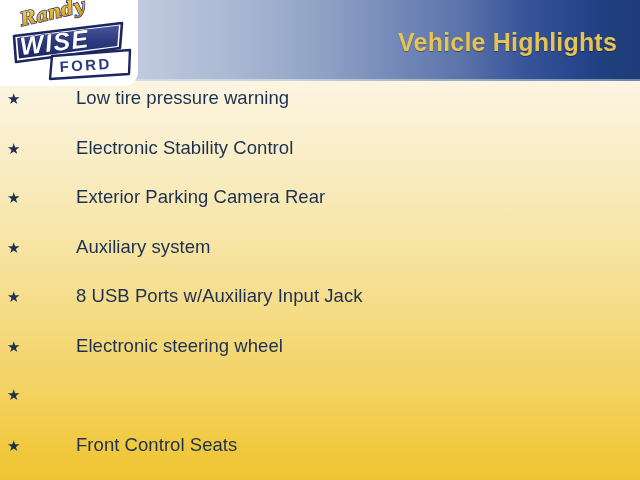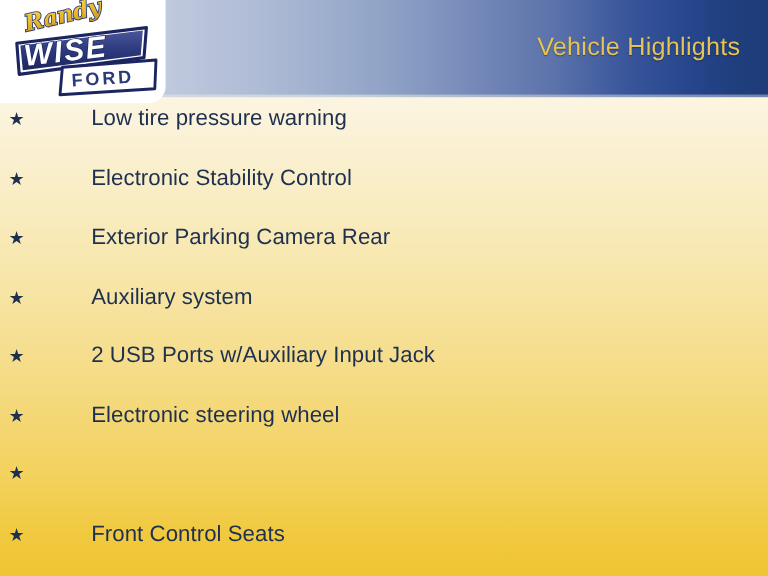--- a/index.html
+++ b/index.html
@@ -47,22 +47,22 @@
     width:640px; height:2px;
     background:linear-gradient(to right,
       rgba(200,210,228,0.55) 0%,
       rgba(160,180,215,0.55) 45%,
       rgba(70,100,165,0.6) 80%,
       rgba(40,70,140,0.65) 100%);
   }
   .header-title {
     position:absolute;
     right:23px; top:28px;
-    font-size:21px;
-    font-weight:400;
+    font-size:25px;
+    font-weight:700;
     letter-spacing:0.2px;
     color:#E5C453;
     text-shadow:0 1px 1px rgba(0,0,0,0.35);
     white-space:nowrap;
   }
 
   
   .logo {
     position:absolute;
     left:0; top:0;
@@ -167,21 +167,21 @@
     <li class="hl-item">
       <span class="hl-star">★</span>
       <span class="hl-label">Exterior Parking Camera Rear</span>
     </li>
     <li class="hl-item">
       <span class="hl-star">★</span>
       <span class="hl-label">Auxiliary system</span>
     </li>
     <li class="hl-item">
       <span class="hl-star">★</span>
-      <span class="hl-label">2 USB Ports w/Auxiliary Input Jack</span>
+      <span class="hl-label">8 USB Ports w/Auxiliary Input Jack</span>
     </li>
     <li class="hl-item">
       <span class="hl-star">★</span>
       <span class="hl-label">Electronic steering wheel</span>
     </li>
     <li class="hl-item">
       <span class="hl-star">★</span>
     </li>
     <li class="hl-item">
       <span class="hl-star">★</span>

